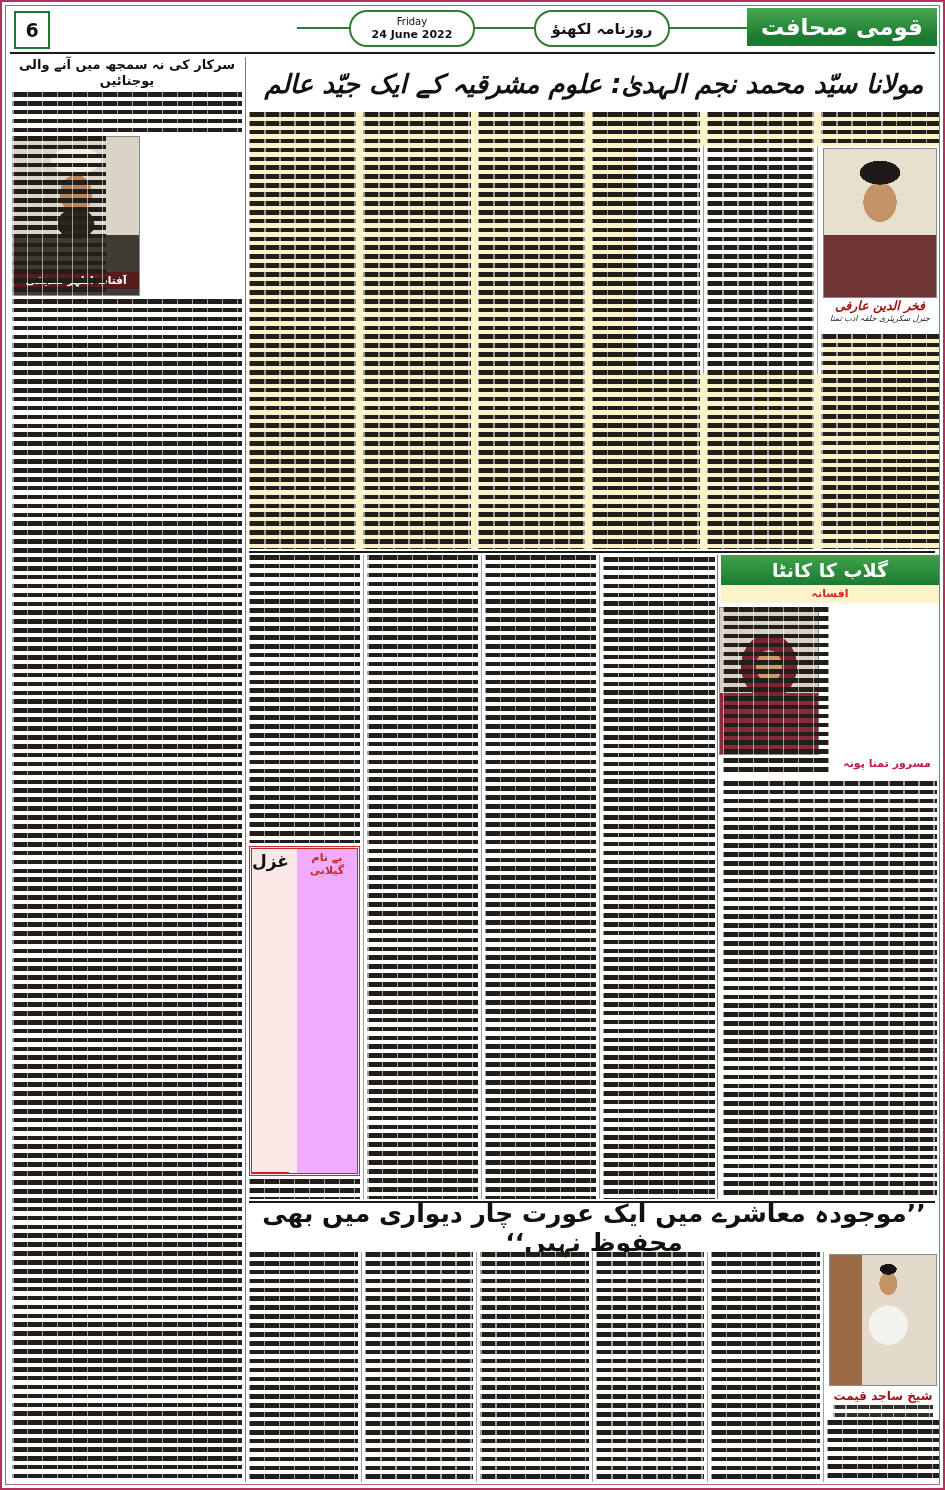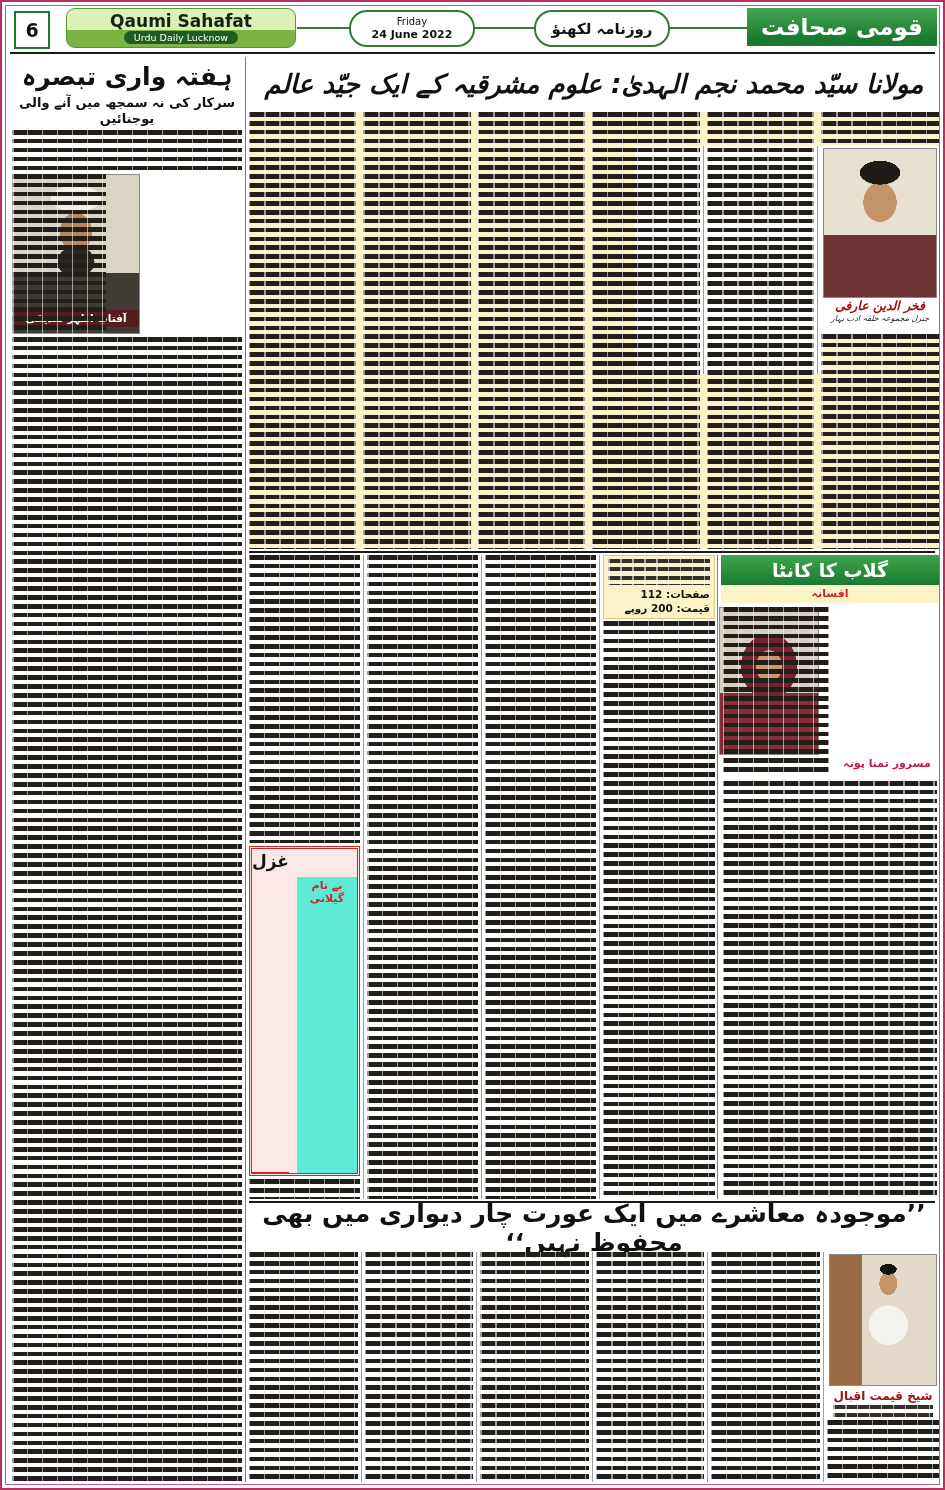--- a/index.html
+++ b/index.html
@@ -53,56 +53,51 @@
   .colflex{flex:1 1 0;display:flex;flex-direction:column;}
   .fill{flex:1 1 auto;}
   .photo{border:1px solid #8a8a8a;box-sizing:border-box;position:relative;}
   .tint{position:absolute;background:#fbf2c8;z-index:0;}
   .zz{position:relative;z-index:1;}
   .cap-red{color:#a01212;font-weight:700;font-size:12.5px;text-align:center;line-height:16px;}
   .cap-sub{font-size:8px;text-align:center;line-height:9.5px;color:#222;}
   
   .ghazal-box{border:3px double #c62828;background:#fce9e7;display:flex;flex-direction:row;box-sizing:border-box;}
   .ghazal-title{font-weight:700;font-size:17px;text-align:center;border-bottom:1px solid #c62828;padding:2px 0;}
-  .ghazal-poet{color:#c62828;font-weight:700;font-size:11px;text-align:center;padding:2px 0;background:#5eead4;margin-top:28px;}
+  .ghazal-poet{color:#c62828;font-weight:700;font-size:11px;text-align:center;padding:2px 0;background:#f0abfc;}
   
   .story-head{background:linear-gradient(180deg,#3fa34d,#1b7a2f);color:#fff;font-weight:700;font-size:19px;
     text-align:center;line-height:30px;height:30px;}
   .story-genre{background:#fdf3c9;color:#c62828;font-weight:700;font-size:11px;text-align:center;line-height:18px;height:18px;}
   .namebanner{position:absolute;left:0;right:0;bottom:6px;height:17px;background:#571d1d;color:#fff;
     font-size:10.5px;font-weight:700;text-align:center;line-height:17px;}
   .bookinfo{background:#fbf2c8;border:1px solid #d8c98c;padding:3px 4px;box-sizing:border-box;}
   .bookinfo .bl{font-size:10.5px;font-weight:700;text-align:right;line-height:14px;}
 </style>
 </head>
 <body>
 
 <div class="page">
 
   <div class="abs m-line"></div>
   <div class="abs m-pagenum">6</div>
 
-  <div class="abs m-brand-en">
-    <div class="t1">Qaumi Sahafat</div>
-    <div class="t2">Urdu Daily Lucknow</div>
-  </div>
 
   <div class="abs m-oval m-date">
     <div class="d1">Friday</div>
     <div class="d2">24 June 2022</div>
   </div>
 
   <div class="abs m-oval m-roz ur">روزنامہ لکھنؤ</div>
 
   <div class="abs m-brand-ur ur">قومی صحافت</div>
 
   <div class="abs rule-h" style="left:8px;right:8px;top:50px;height:2px;"></div>
 
   <div class="abs" style="left:10px;top:55px;width:230px;height:1425px;display:flex;flex-direction:column;">
-    <div class="headline ur" style="font-size:25px;height:38px;">ہفتہ واری تبصرہ</div>
     <div class="headline ur" style="font-size:13px;min-height:22px;line-height:16px;">سرکار کی نہ سمجھ میں آنے والی یوجنائیں</div>
     <div class="greek" style="height:42px;margin-top:3px;"></div>
     <div style="position:relative;height:160px;margin-top:2px;">
       <div class="photo abs" style="right:0;top:0;width:128px;height:160px;background:
         radial-gradient(ellipse 42px 22px at 50% 15%, #f2efe6 59%, transparent 60%),
         radial-gradient(ellipse 31px 26px at 50% 55%, #2b2620 59%, transparent 60%),
         radial-gradient(ellipse 27px 32px at 50% 36%, #b9855a 59%, transparent 60%),
         linear-gradient(180deg, #d9d4c6 0 62%, #3f3a33 62%);">
         <div class="namebanner ur">آفتاب اظہر صدیقی</div>
       </div>
@@ -122,21 +117,21 @@
       <div class="tint" style="right:0;top:225px;width:17%;bottom:0;"></div>
       <div class="tint" style="left:56%;top:262px;right:17%;bottom:0;"></div>
 
       <div class="colflex zz" style="flex:0 0 118px;">
         <div class="greek" style="height:34px;"></div>
         <div class="photo" style="height:150px;margin:2px 2px 0 2px;background:
           radial-gradient(ellipse 34px 20px at 50% 16%, #1d1a17 59%, transparent 60%),
           radial-gradient(ellipse 28px 33px at 50% 36%, #c49468 59%, transparent 60%),
           linear-gradient(180deg, #e8e0cf 0 58%, #6e3434 58%);"></div>
         <div class="cap-red ur">فخر الدین عارفی</div>
-        <div class="cap-sub ur" style="height:20px;">جنرل مجموعہ حلقہ ادب بہار</div>
+        <div class="cap-sub ur" style="height:20px;">جنرل سکریٹری حلقہ ادب تمنا</div>
         <div class="greek fill"></div>
       </div>
       <div class="vd"></div>
       <div class="colflex zz">
           <div class="greek fill"></div>
         </div>
       <div class="vd"></div>
       <div class="colflex zz">
           <div class="greek fill"></div>
         </div>
@@ -153,25 +148,20 @@
           <div class="greek fill"></div>
         </div>
     </div>
   </div>
 
   <div class="abs rule-h" style="left:247px;right:8px;top:549px;height:1.5px;"></div>
 
   <div class="abs" style="left:247px;top:553px;width:466px;height:644px;display:flex;flex-direction:column;">
     <div class="body-cols fill">
       <div class="colflex" style="flex:0 0 112px;">
-        <div class="bookinfo">
-          <div class="greek-soft" style="height:26px;margin-bottom:2px;"></div>
-          <div class="bl ur">صفحات: 112</div>
-          <div class="bl ur">قیمت: 200 روپے</div>
-        </div>
         <div class="greek fill" style="margin-top:2px;"></div>
       </div>
       <div class="vd"></div>
       <div class="colflex">
           <div class="greek fill"></div>
         </div>
       <div class="vd"></div>
       <div class="colflex">
           <div class="greek fill"></div>
         </div>
@@ -208,21 +198,21 @@
 
   <div class="abs" style="left:247px;top:1202px;width:690px;height:278px;display:flex;flex-direction:column;">
     <div class="headline ur" style="font-size:25px;height:48px;">’’موجودہ معاشرے میں ایک عورت چار دیواری میں بھی محفوظ نہیں‘‘</div>
     <div class="body-cols fill">
       <div class="colflex" style="flex:0 0 112px;">
         <div class="photo" style="height:132px;margin:2px;background:
           radial-gradient(ellipse 14px 9px at 55% 11%, #171310 59%, transparent 60%),
           radial-gradient(ellipse 15px 19px at 55% 22%, #c49468 59%, transparent 60%),
           radial-gradient(ellipse 33px 33px at 55% 54%, #f3f2ee 59%, transparent 60%),
           linear-gradient(90deg, #9a6b44 0 30%, #e3dacb 30%);"></div>
-        <div class="cap-red ur" style="font-size:12px;">شیخ قیمت اقبال</div>
+        <div class="cap-red ur" style="font-size:12px;">شیخ ساجد قیمت</div>
         <div class="greek-soft" style="height:14px;margin:1px 6px;"></div>
         <div class="greek fill"></div>
       </div>
       <div class="vd"></div>
       <div class="colflex">
           <div class="greek fill"></div>
         </div>
       <div class="vd"></div>
       <div class="colflex">
           <div class="greek fill"></div>

